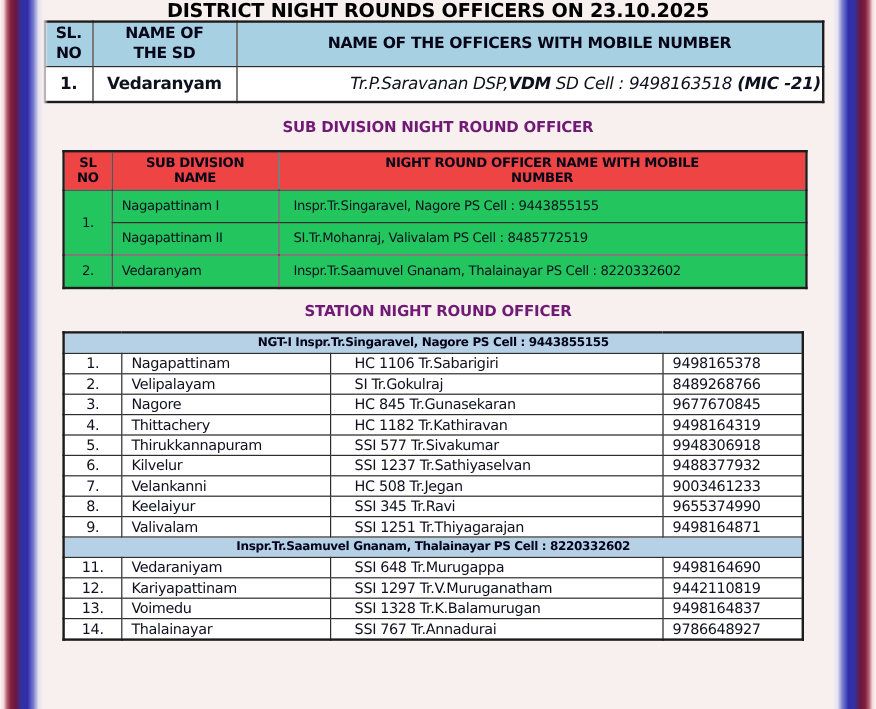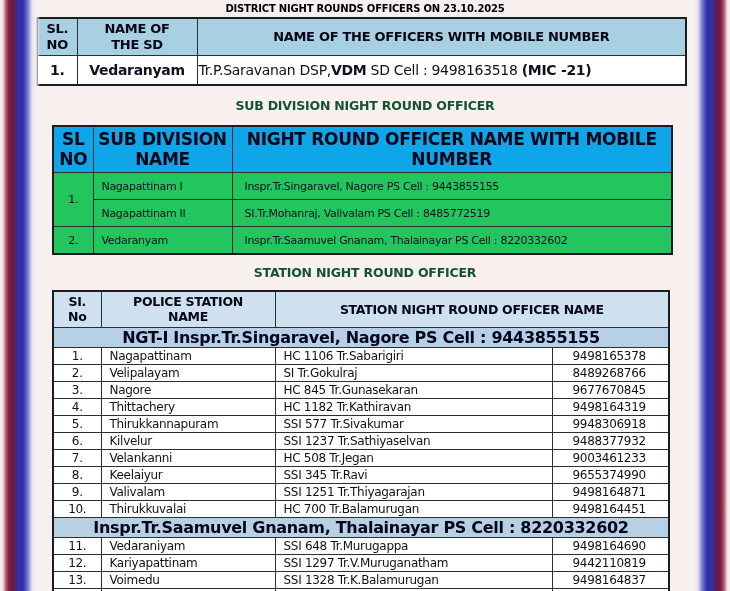--- a/index.html
+++ b/index.html
@@ -12,61 +12,61 @@
   .frame{position:absolute;top:0;bottom:0;width:40px;z-index:4;pointer-events:none;}
   .frame-left{left:0;background:linear-gradient(90deg,
     #fcf5f5 0px,#f2d9da 3px,#b05a6b 6px,#7d1f3e 9px,#6a1741 13px,
     #33309f 18px,#2e2eae 23px,#7b7fd0 28px,#e3e2ef 32px,#f8efef 36px,rgba(248,239,239,0) 40px);}
   .frame-right{right:0;background:linear-gradient(270deg,
     #fcf5f5 0px,#f2d9da 3px,#b05a6b 6px,#7d1f3e 9px,#6a1741 13px,
     #33309f 18px,#2e2eae 23px,#7b7fd0 28px,#e3e2ef 32px,#f8efef 36px,rgba(248,239,239,0) 40px);}
   .content{position:absolute;inset:0;z-index:2;}
 
   .doc-title{
-    text-align:center;font-weight:bold;font-size:10px;line-height:15px;
+    text-align:center;font-weight:bold;font-size:16px;line-height:15px;
     padding-top:1px;color:#000;letter-spacing:-0.2px;
   }
   .sec-title{
     text-align:center;font-weight:bold;font-size:12.5px;line-height:15px;
-    color:#14532d;letter-spacing:-0.2px;
+    color:#701a75;letter-spacing:-0.2px;
   }
 
   table{border-collapse:collapse;table-layout:fixed;letter-spacing:-0.3px;}
   th,td{border:1px solid #2e2e2e;overflow:hidden;white-space:nowrap;}
   table{border:2px solid #1c1c1c;}
   th{white-space:pre-line;line-height:1.22;color:#060618;}
 
   
   .t1{margin:1px 0 0 36px;width:651px;}
   .t1 th{background:#a7d0e3;font-size:13px;padding:2px 1px;}
   .t1 td{height:26px;font-size:14px;background:#fff;}
   .t1 .c-sl{text-align:center;font-weight:bold;}
   .t1 .c-sd{text-align:center;font-weight:bold;}
-  .t1 .c-off{text-align:left;}
+  .t1 .c-off{text-align:right;font-style:italic;}
 
   
   .t2{margin:12px 0 0 52px;width:621px;}
-  .t2 th{background:#0ea5e9;font-size:17px;padding:2px 1px;}
+  .t2 th{background:#ef4444;font-size:11px;padding:2px 1px;}
   .t2 td{height:24px;font-size:11px;background:#22c55e;}
   .t2 .c-sl{text-align:center;}
   .t2 .c-name{padding-left:8px;}
   .t2 .c-off{padding-left:12px;}
 
   
   .t3{margin:10px 0 0 52px;width:618px;}
   .t3 th{background:#cfe1ee;font-size:12.5px;padding:2px 1px;}
   .t3 td{height:16px;font-size:12px;background:#fff;padding:0;}
   .t3 .group-label{
-    background:#b6d1e6;font-weight:bold;text-align:center;font-size:16px;
+    background:#b6d1e6;font-weight:bold;text-align:center;font-size:10px;
     height:16px;color:#04041a;margin-top:12px;
   }
   .t3 .c-sl{text-align:center;}
   .t3 .c-name{padding-left:8px;}
-  .t3 .c-off{padding-left:8px;}
-  .t3 .c-ph{padding-left:20px;margin-left:32px;}
+  .t3 .c-off{padding-left:20px;}
+  .t3 .c-ph{padding-left:8px;margin-left:32px;}
 </style>
 </head>
 <body>
 
 <div class="frame frame-left"></div>
 <div class="frame frame-right"></div>
 
 <div class="content">
 
   <div class="doc-title">DISTRICT NIGHT ROUNDS OFFICERS ON 23.10.2025</div>
@@ -130,27 +130,20 @@
   <div class="sec-title" style="margin-top:10px">STATION NIGHT ROUND OFFICER</div>
 
   <table class="t3">
     <colgroup>
         <col style="width:48px">
         <col style="width:174px">
         <col style="width:277px">
         <col>
       </colgroup>
     <tbody>
-      <tr>
-        <th>SI.
-No</th>
-        <th>POLICE STATION
-NAME</th>
-        <th colspan="2">STATION NIGHT ROUND OFFICER NAME</th>
-      </tr>
     <tr>
           <td colspan="4" class="group-label">NGT-I Inspr.Tr.Singaravel, Nagore PS Cell : 9443855155</td>
         </tr>
         <tr>
           <td class="c-sl">1.</td>
           <td class="c-name">Nagapattinam</td>
           <td class="c-off">HC 1106 Tr.Sabarigiri</td>
           <td class="c-ph">9498165378</td>
         </tr>
         <tr>
@@ -195,26 +188,20 @@
           <td class="c-off">SSI 345 Tr.Ravi</td>
           <td class="c-ph">9655374990</td>
         </tr>
         <tr>
           <td class="c-sl">9.</td>
           <td class="c-name">Valivalam</td>
           <td class="c-off">SSI 1251 Tr.Thiyagarajan</td>
           <td class="c-ph">9498164871</td>
         </tr>
         <tr>
-          <td class="c-sl">10.</td>
-          <td class="c-name">Thirukkuvalai</td>
-          <td class="c-off">HC 700 Tr.Balamurugan</td>
-          <td class="c-ph">9498164451</td>
-        </tr>
-        <tr>
           <td colspan="4" class="group-label">Inspr.Tr.Saamuvel Gnanam,  Thalainayar PS Cell : 8220332602</td>
         </tr>
         <tr>
           <td class="c-sl">11.</td>
           <td class="c-name">Vedaraniyam</td>
           <td class="c-off">SSI 648 Tr.Murugappa</td>
           <td class="c-ph">9498164690</td>
         </tr>
         <tr>
           <td class="c-sl">12.</td>

